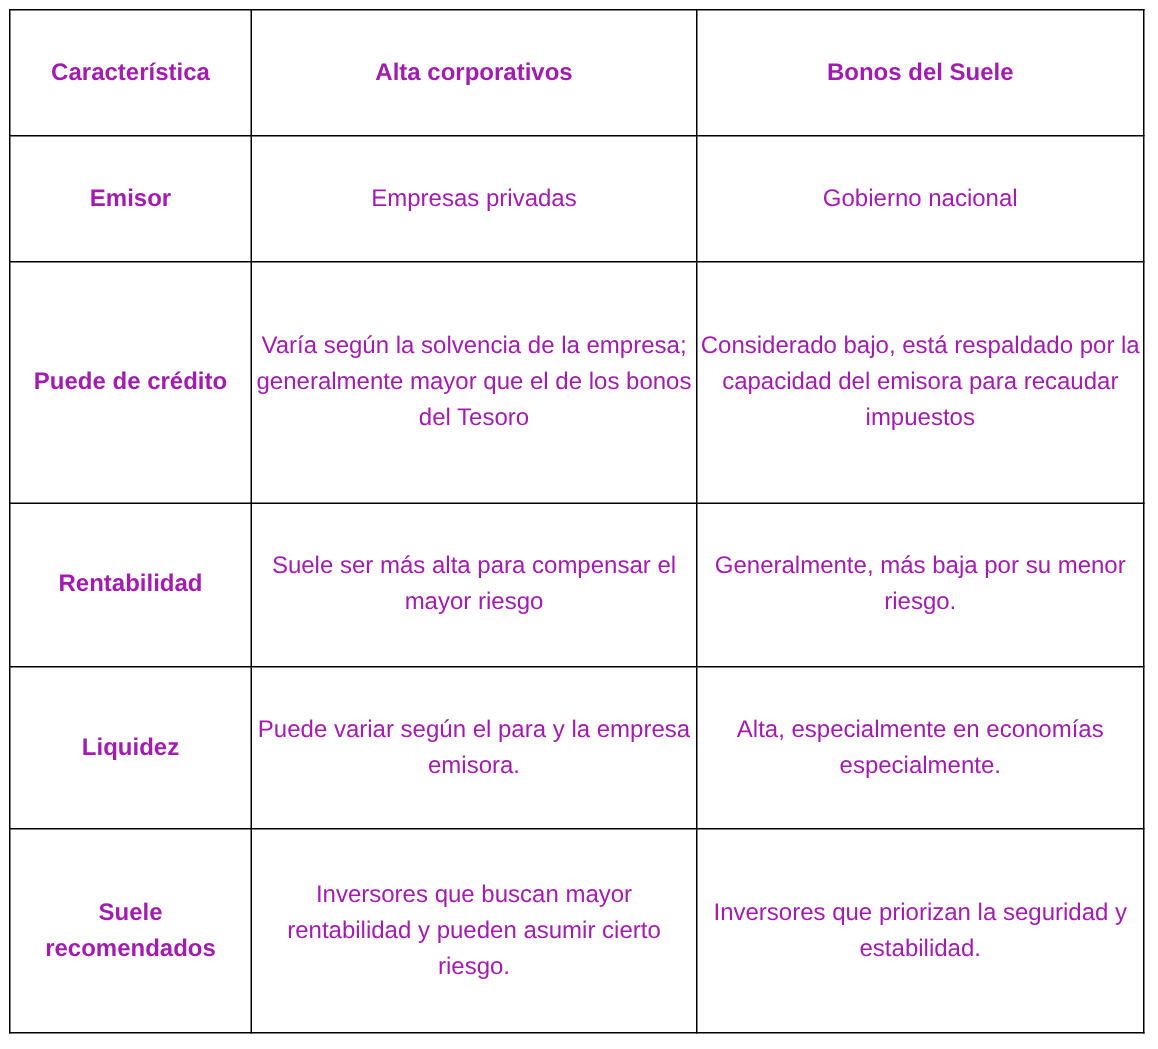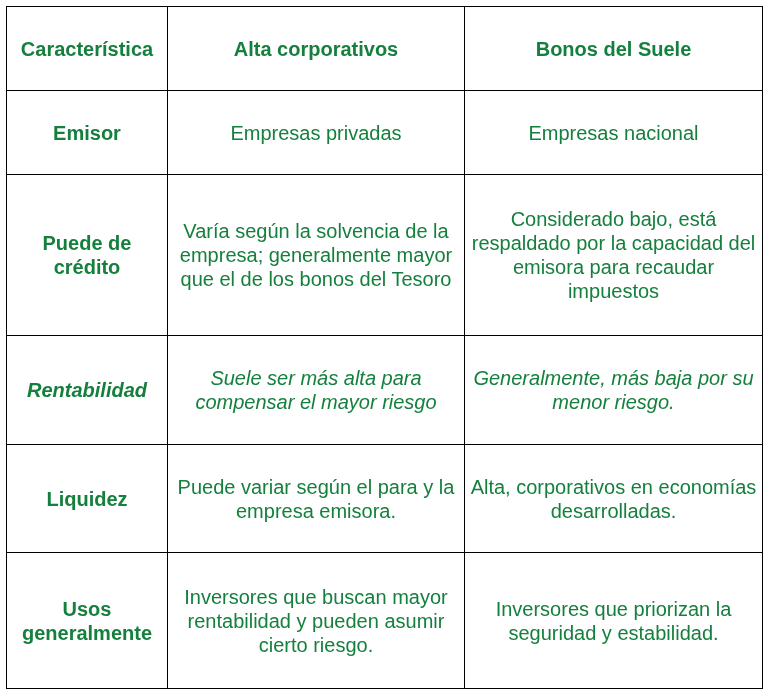--- a/index.html
+++ b/index.html
@@ -2,39 +2,39 @@
 <html><head>
   <meta charset="utf-8">
   <style>
     html, body { margin: 0; padding: 0; background: #ffffff; }
     body { width: 772px; height: 699px; position: relative; overflow: hidden; }
     table.cmp {
       position: absolute;
       left: 6px; top: 6px;
       border-collapse: collapse;
       font-family: "Liberation Sans", "DejaVu Sans", sans-serif;
-      font-size: 20px;
-      color: #15803d;
+      font-size: 16px;
+      color: #a21caf;
       line-height: 24px;
     }
     table.cmp td, table.cmp th {
       border: 1.5px solid #000;
       text-align: center;
       vertical-align: middle;
       padding: 0 1px;
     }
     table.cmp th { font-weight: bold; }
     table.cmp td.head { font-weight: bold; }
     col.c1 { width: 161px; }
     col.c2 { width: 297px; }
     col.c3 { width: 298px; }
     tr.r0 { height: 84px; }
     tr.r1 { height: 84px; margin-top: 27px; }
     tr.r2 { height: 161px; }
-    tr.r3 { height: 109px; font-style: italic; }
+    tr.r3 { height: 109px; }
     tr.r4 { height: 108px; }
     tr.r5 { height: 136px; }
   </style>
 </head>
 <body>
 
 <table class="cmp">
   <colgroup>
     <col class="c1">
       <col class="c2">
@@ -42,36 +42,36 @@
   </colgroup>
   <tbody>
       <tr class="r0">
     <th>Característica</th>
     <th>Alta corporativos</th>
     <th>Bonos del Suele</th>
   </tr>
   <tr class="r1">
     <td class="head">Emisor</td>
     <td>Empresas privadas</td>
-    <td>Empresas nacional</td>
+    <td>Gobierno nacional</td>
   </tr>
   <tr class="r2">
     <td class="head">Puede de crédito</td>
     <td>Varía según la solvencia de la empresa; generalmente mayor que el de los bonos del Tesoro</td>
     <td>Considerado bajo, está respaldado por la capacidad del emisora para recaudar impuestos</td>
   </tr>
   <tr class="r3">
     <td class="head">Rentabilidad</td>
     <td>Suele ser más alta para compensar el mayor riesgo</td>
     <td>Generalmente, más baja por su menor riesgo.</td>
   </tr>
   <tr class="r4">
     <td class="head">Liquidez</td>
     <td>Puede variar según el para y la empresa emisora.</td>
-    <td>Alta, corporativos en economías desarrolladas.</td>
+    <td>Alta, especialmente en economías especialmente.</td>
   </tr>
   <tr class="r5">
-    <td class="head">Usos generalmente</td>
+    <td class="head">Suele recomendados</td>
     <td>Inversores que buscan mayor rentabilidad y pueden asumir cierto riesgo.</td>
     <td>Inversores que priorizan la seguridad y estabilidad.</td>
   </tr>
 </tbody>
   </table>
 
 </body></html>

